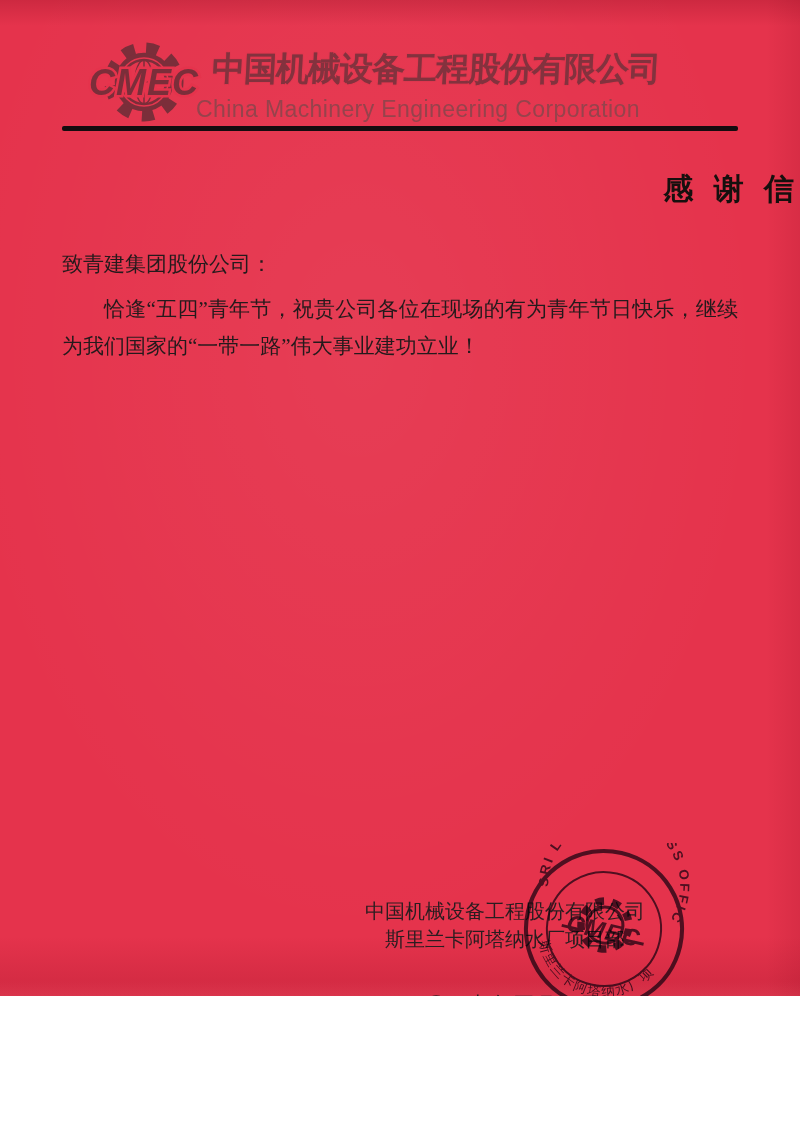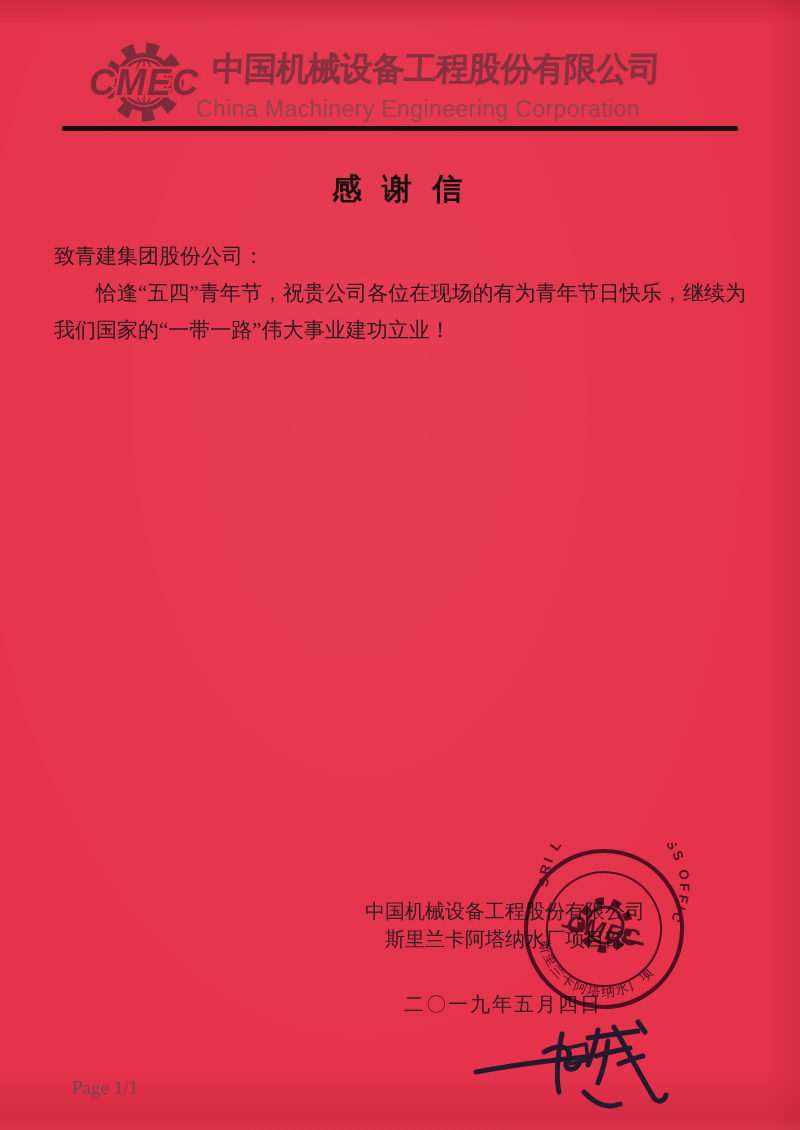--- a/index.html
+++ b/index.html
@@ -1,18 +1,18 @@
 <!DOCTYPE html>
 <html><head>
 <meta charset="utf-8">
 <style>
   html,body{margin:0;padding:0;}
   body{width:800px;height:1130px;overflow:hidden;font-family:"Liberation Serif","DejaVu Serif",serif;}
   .page{
-    position:relative;width:800px;height:1130px;overflow:hidden;
+    position:relative;width:800px;height:996px;overflow:hidden;
     background:
       linear-gradient(180deg, rgba(110,0,18,.20) 0px, rgba(110,0,18,0) 26px),
       linear-gradient(0deg, rgba(255,130,140,.10) 0px, rgba(255,130,140,0) 14px),
       linear-gradient(0deg, rgba(140,10,30,.18) 16px, rgba(140,10,30,0) 60px),
       linear-gradient(270deg, rgba(120,0,20,.12) 0px, rgba(120,0,20,0) 34px),
       radial-gradient(ellipse at 45% 35%, rgba(255,255,255,.05), rgba(0,0,0,0) 65%),
       #e5334c;
   }
   .abs{position:absolute;}
   
@@ -23,28 +23,28 @@
     text-shadow:0 0 1px rgba(131,50,62,.55);
   }
   .en-name{
     left:196px;top:96px;width:480px;
     font-family:"Liberation Sans","DejaVu Sans",sans-serif;
     font-size:23px;color:#96434c;letter-spacing:.4px;white-space:nowrap;
   }
   .rule{left:62px;top:126px;width:676px;height:5px;background:#150c0f;border-radius:2px;}
   
   .title{
-    left:0;top:169px;width:800px;text-align:center;
+    left:0;top:169px;width:800px;text-align:right;
     font-family:"Liberation Sans","DejaVu Sans",sans-serif;
     font-size:30px;font-weight:bold;color:#16100e;letter-spacing:6px;
   }
   
   .body-text{left:54px;top:238px;width:692px;color:#241a1c;font-size:21px;line-height:37px;}
   .salutation{margin:0 0 1px 0;}
-  .body-text p{margin:0;text-indent:2em;text-align:justify;}
+  .body-text p{margin:8px;text-indent:2em;text-align:justify;}
   
   .sig-block{left:340px;top:897px;width:330px;text-align:center;color:#2a1d20;font-size:20px;line-height:28px;}
   .sig-date{left:404px;top:991px;color:#2a1d20;font-size:20px;letter-spacing:2px;white-space:nowrap;}
   
   .stamp{left:518px;top:843px;width:172px;height:172px;mix-blend-mode:multiply;opacity:.92;}
   
   .hand-sig{left:468px;top:1008px;width:230px;height:115px;}
   
   .page-label{
     left:72px;top:1077px;

